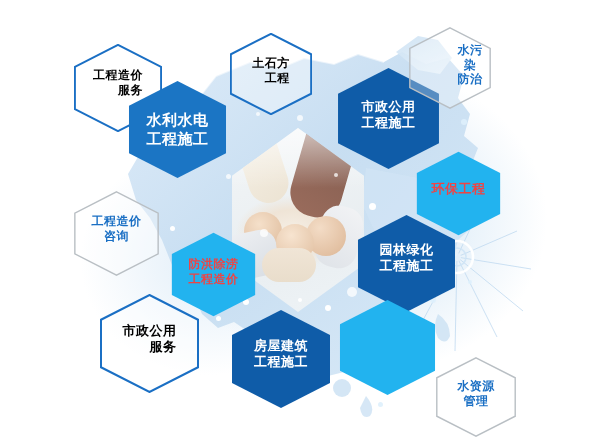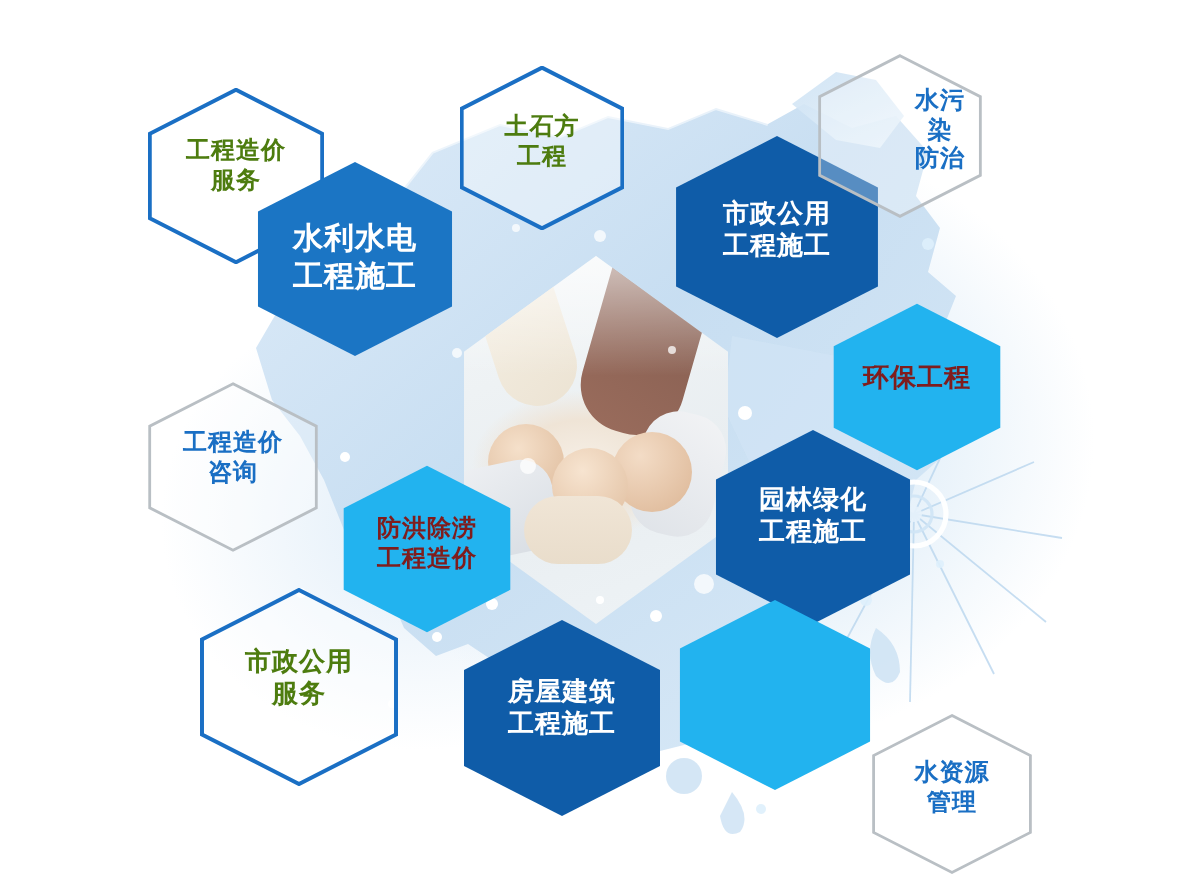--- a/index.html
+++ b/index.html
@@ -109,22 +109,22 @@
   .hex .hex-label {
     position: relative;
     z-index: 2;
     white-space: pre-line;
     padding: 0 4px;
   }
 
   
   .hex.fill-mid   .hex-label { color: #ffffff; }
   .hex.fill-dark  .hex-label { color: #ffffff; }
-  .hex.fill-cyan  .hex-label { color: #7f1d1d; }
-  .hex.line-blue  .hex-label { color: #4d7c0f; }
+  .hex.fill-cyan  .hex-label { color: #ef4444; }
+  .hex.line-blue  .hex-label { color: #000000; text-align: right; }
   .hex.line-gray  .hex-label { color: #1a6fc4; }
 
   
   .sz-lg .hex-label { font-size: 15px; }
   .sz-md .hex-label { font-size: 13px; }
   .sz-sm .hex-label { font-size: 12px; }
 </style>
 </head>
 <body>
 

